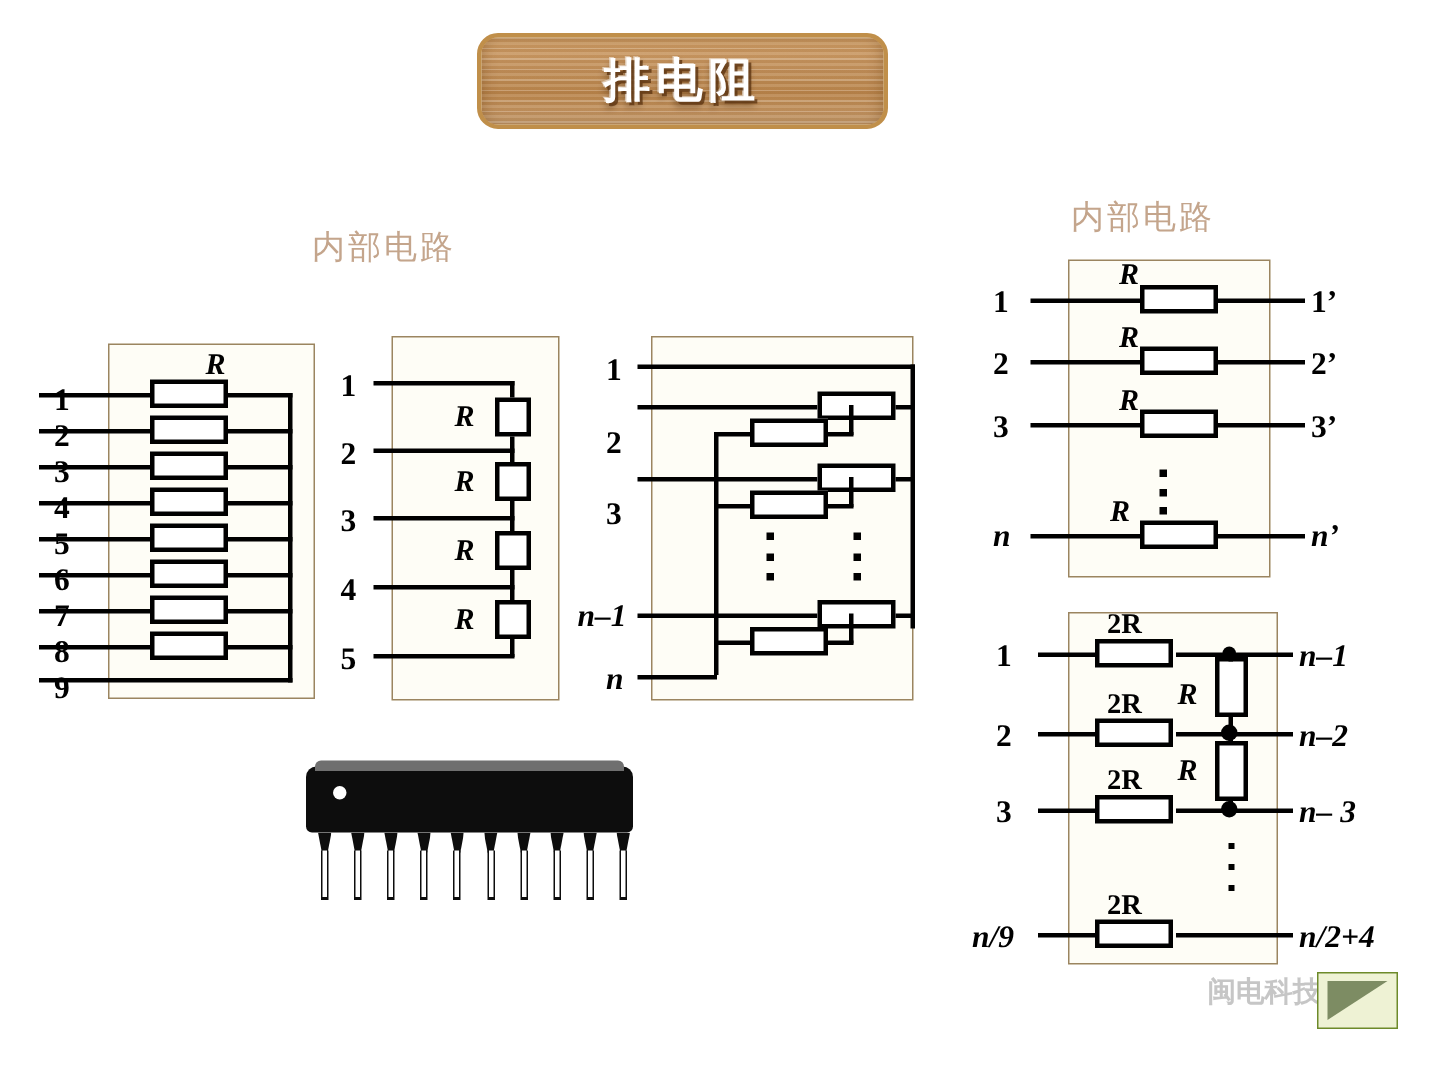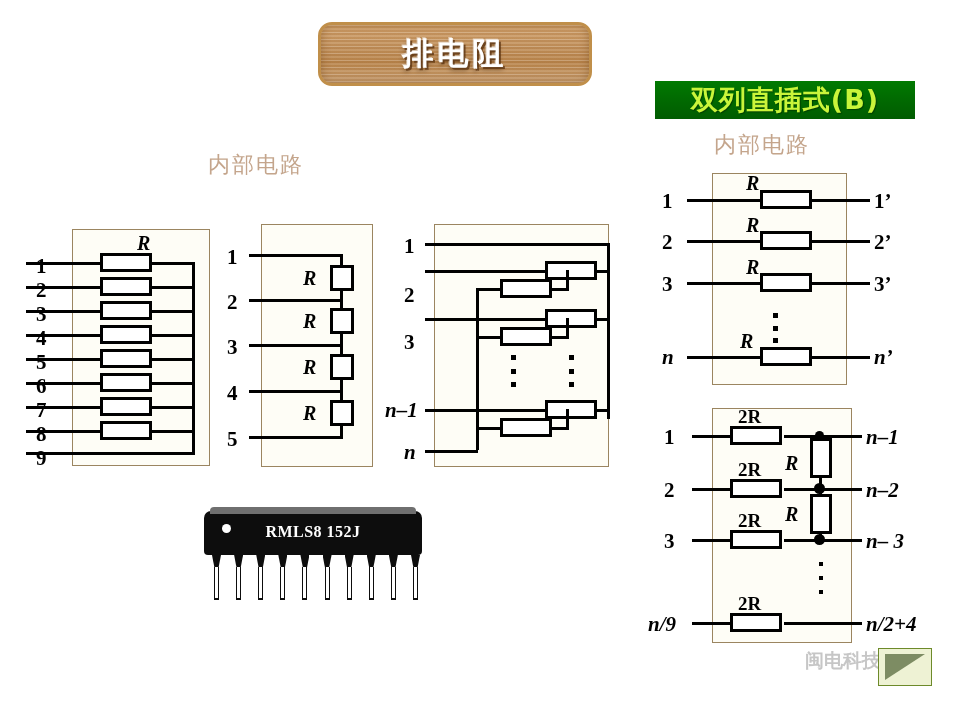--- a/index.html
+++ b/index.html
@@ -149,23 +149,20 @@
 </style>
 </head>
 <body>
 
 <div id="stage">
 
   <div class="title-banner">
     <div class="title-text">排电阻</div>
   </div>
 
-  <div class="sec-head" id="head-b">
-    <span>双列直插式(B)</span>
-  </div>
 
   <div class="inner-cap" id="cap-left">内部电路</div>
   <div class="inner-cap" id="cap-right">内部电路</div>
 
   <div class="panel" id="panel1"></div>
   <div id="c1">
 
     <div class="lbl rlab" style="left:137px;top:232px;">R</div>
 
     <div class="lbl pin" style="left:36px;top:254px;">1</div>
@@ -289,21 +286,20 @@
         <i></i>
         <i></i>
         <i></i>
       </div>
   </div>
 
   <div id="ic">
     <div class="ic-body"></div>
     <div class="ic-top"></div>
     <div class="ic-dot"></div>
-    <div class="ic-text">RMLS8 152J</div>
     <div class="ic-pins">
       <div class="ic-pin">
           <div class="head"></div>
           <div class="leg"></div>
         </div>
       <div class="ic-pin">
           <div class="head"></div>
           <div class="leg"></div>
         </div>
       <div class="ic-pin">

